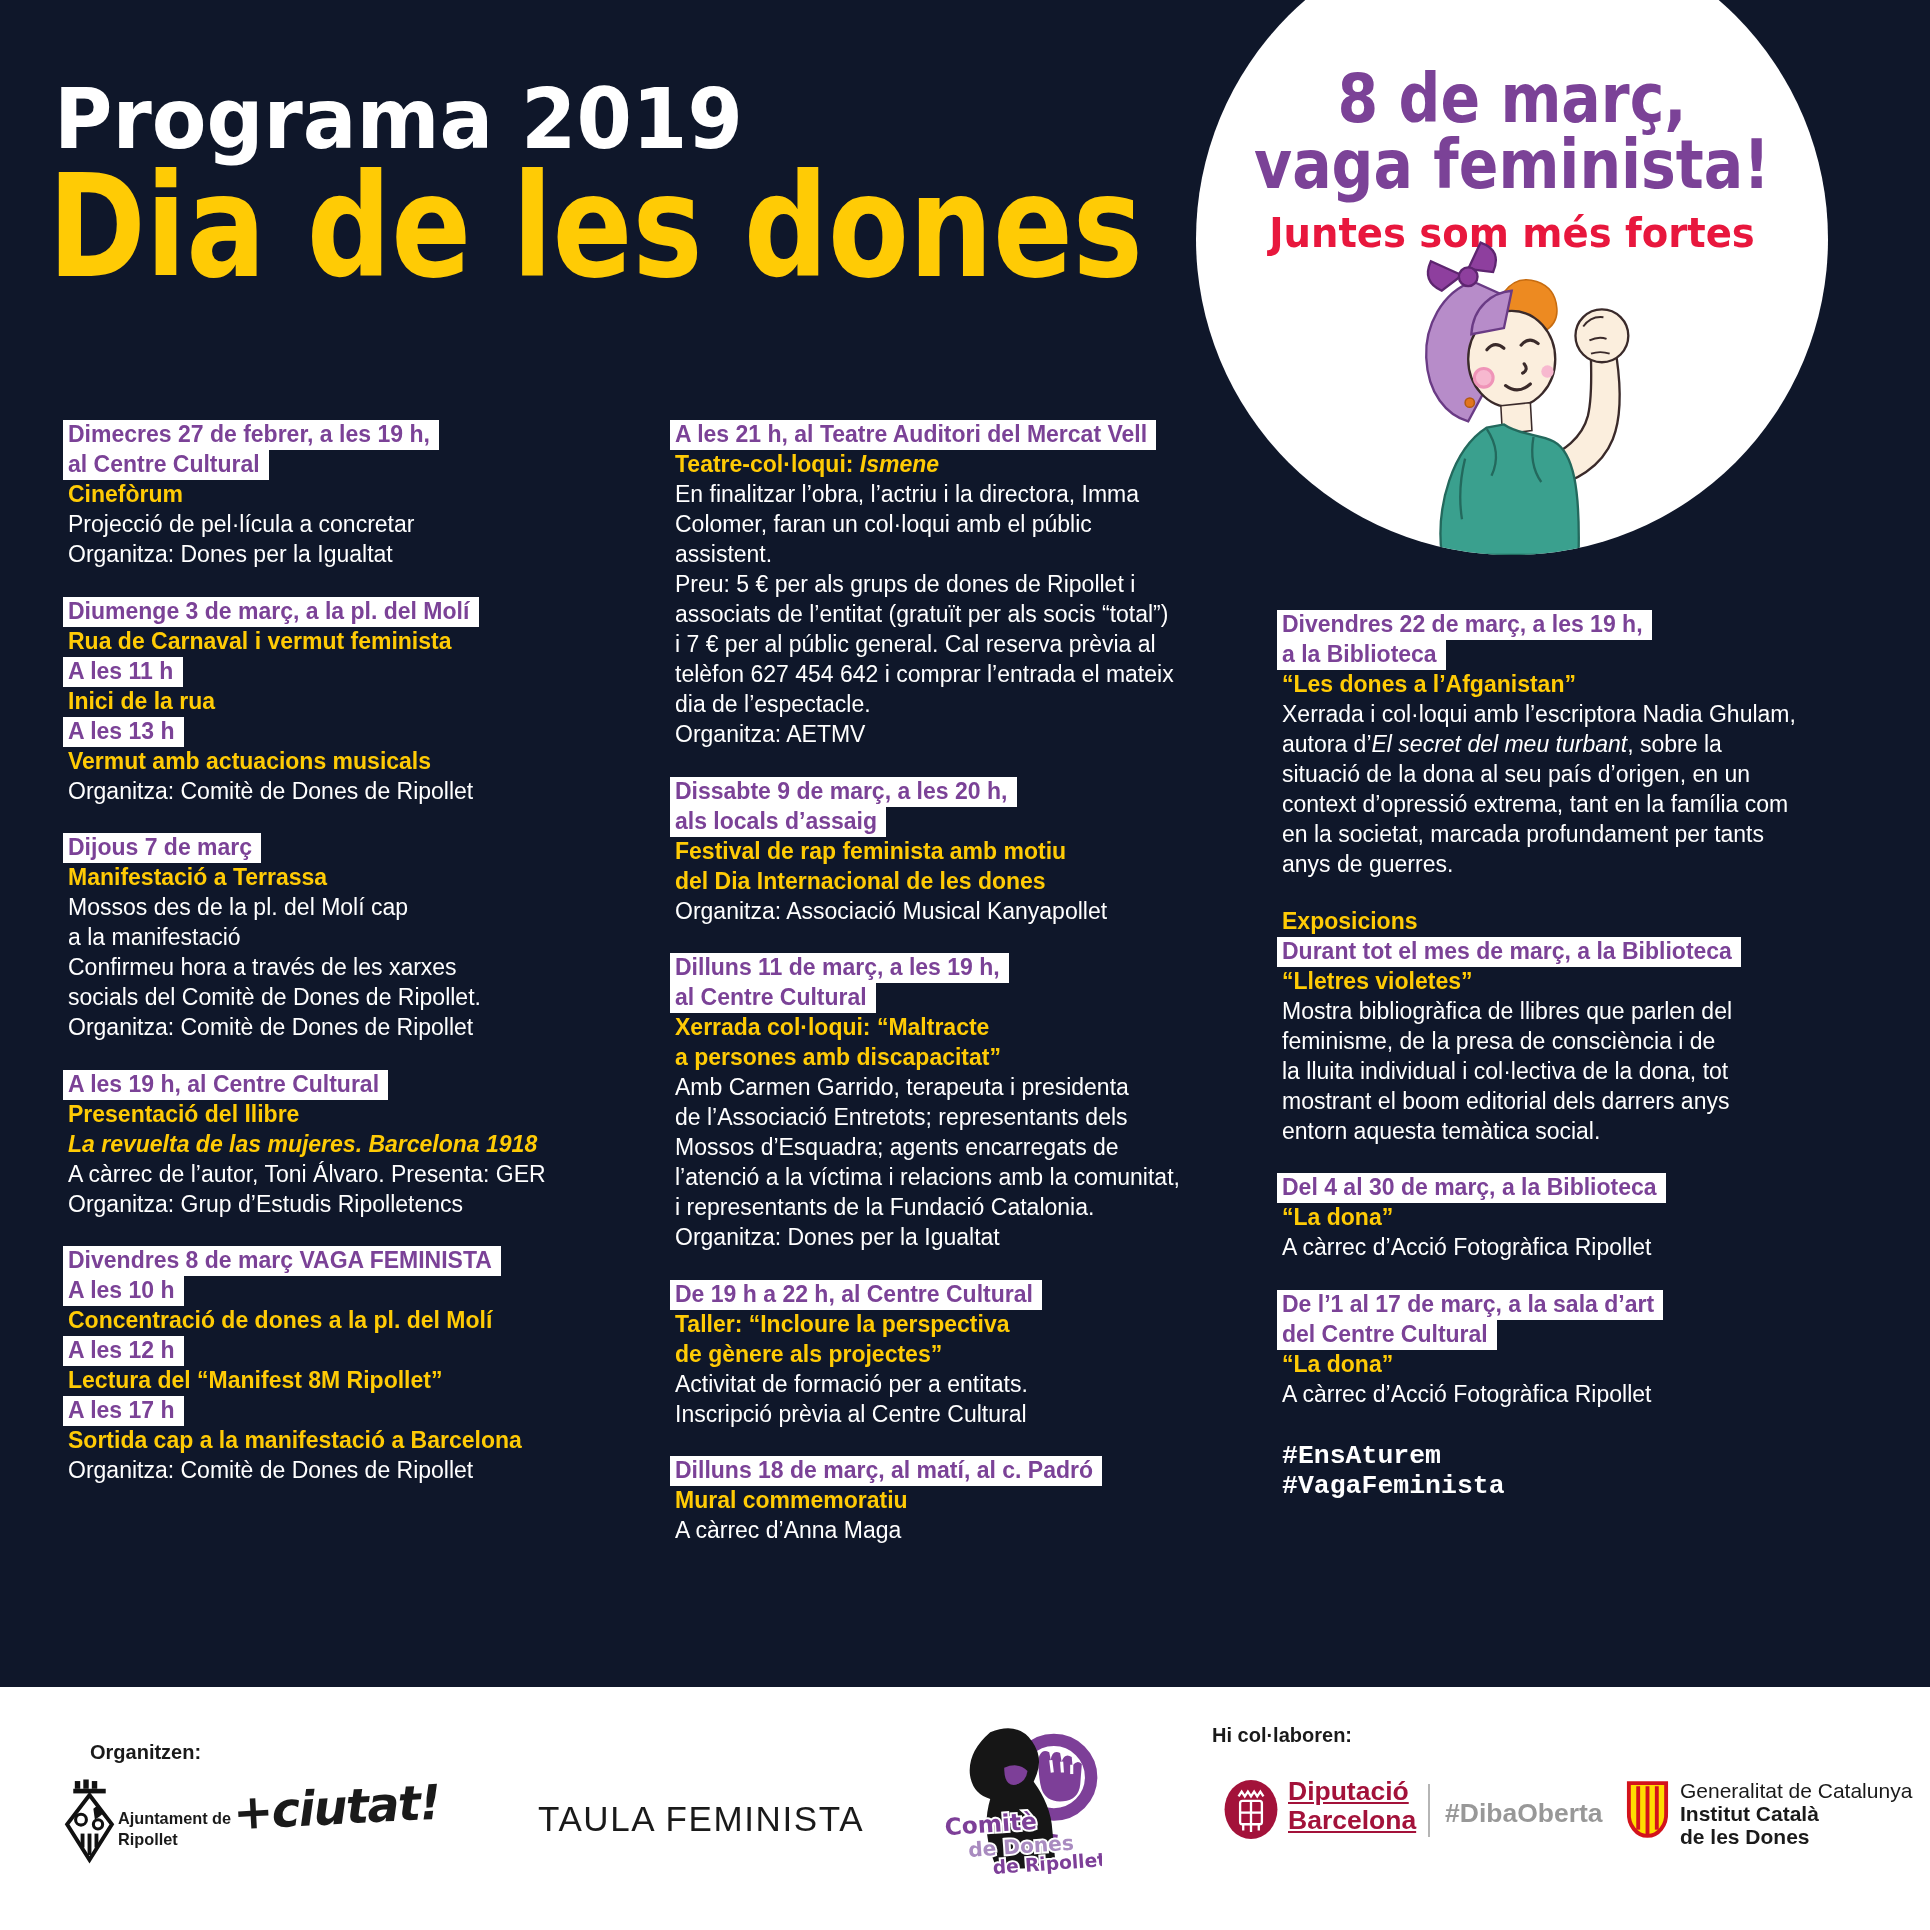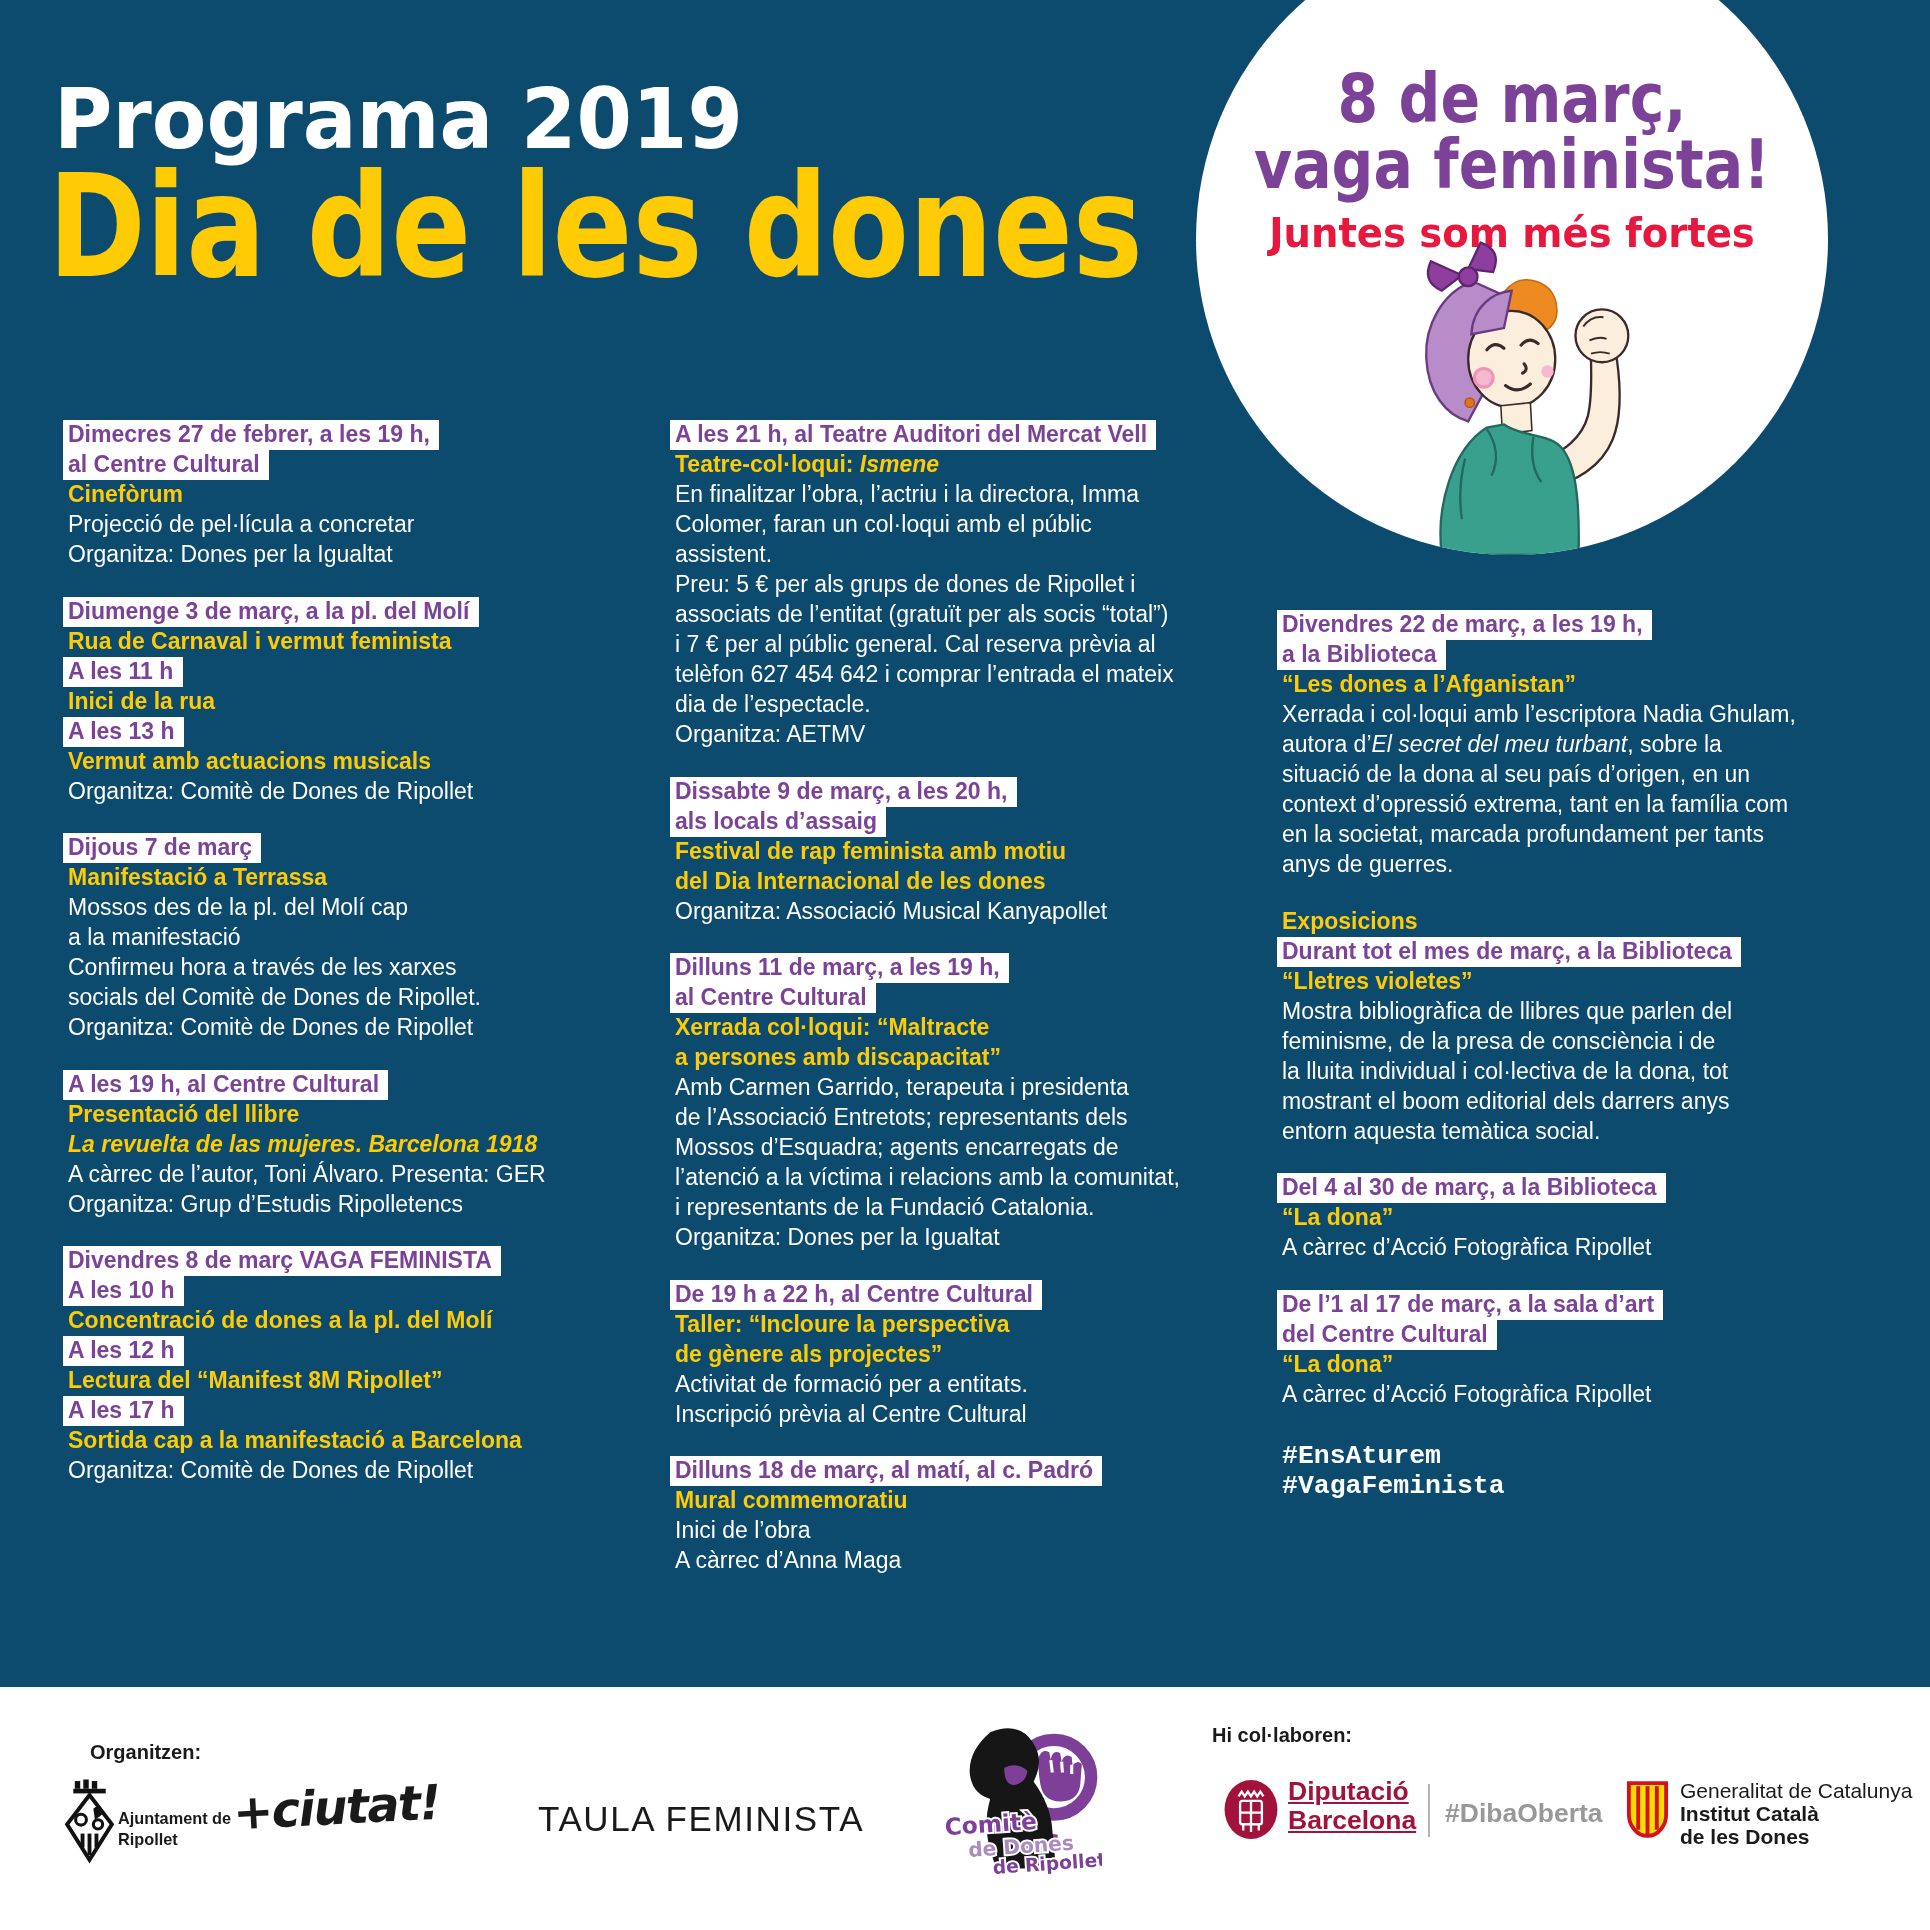--- a/index.html
+++ b/index.html
@@ -1,18 +1,18 @@
 <!DOCTYPE html>
 <html style="font-size:12.5px"><head>
 <meta charset="utf-8">
 <style>
   html,body{margin:0;padding:0;background:#555;}
   .poster{
     position:relative;width:1930px;height:1930px;overflow:hidden;
-    background:#0c4a6e;
+    background:#0f172a;
     font-family:"Liberation Sans",sans-serif;
   }
   
   .title1{
     position:absolute;left:54px;top:78px;
     font-family:"DejaVu Sans",sans-serif;font-weight:bold;
     font-size:83px;line-height:1;color:#ffffff;
     transform:scaleX(.96);transform-origin:left top;white-space:nowrap;
   }
   .title2{
@@ -239,21 +239,20 @@
       <div class="section">
         <div class="line chip"><span class="txt"><span>De 19 h a 22 h, al Centre Cultural</span></span></div>
         <div class="line yellow"><span class="txt"><span>Taller: “Incloure la perspectiva</span></span></div>
         <div class="line yellow"><span class="txt"><span>de gènere als projectes”</span></span></div>
         <div class="line body"><span class="txt"><span>Activitat de formació per a entitats.</span></span></div>
         <div class="line body"><span class="txt"><span>Inscripció prèvia al Centre Cultural</span></span></div>
       </div>
       <div class="section">
         <div class="line chip"><span class="txt"><span>Dilluns 18 de març, al matí, al c. Padró</span></span></div>
         <div class="line yellow"><span class="txt"><span>Mural commemoratiu</span></span></div>
-        <div class="line body"><span class="txt"><span>Inici de l’obra</span></span></div>
         <div class="line body"><span class="txt"><span>A càrrec d’Anna Maga</span></span></div>
       </div>
     </div>
   <div class="col" id="col2">
       <div class="section">
         <div class="line chip"><span class="txt"><span>Divendres 22 de març, a les 19 h,</span></span></div>
         <div class="line chip"><span class="txt"><span>a la Biblioteca</span></span></div>
         <div class="line yellow"><span class="txt"><span>“Les dones a l’Afganistan”</span></span></div>
         <div class="line body"><span class="txt"><span>Xerrada i col·loqui amb l’escriptora Nadia Ghulam,</span></span></div>
         <div class="line body"><span class="txt"><span>autora d’</span><span class="em">El secret del meu turbant</span><span>, sobre la</span></span></div>

